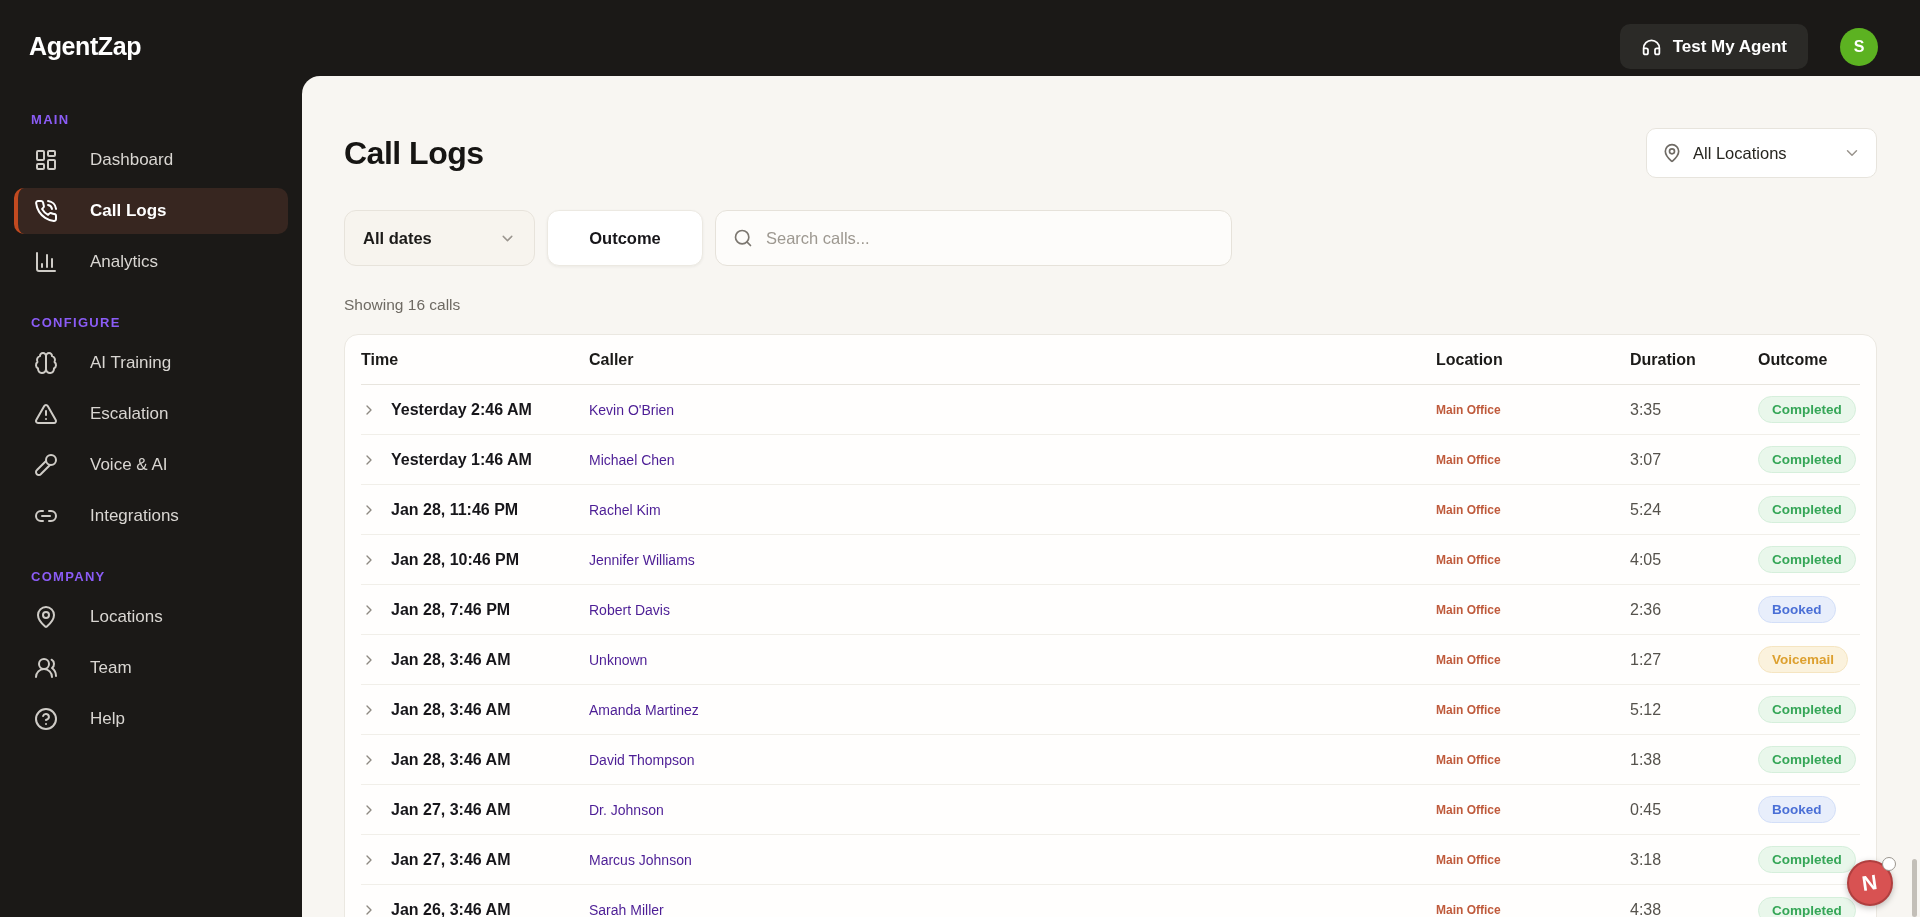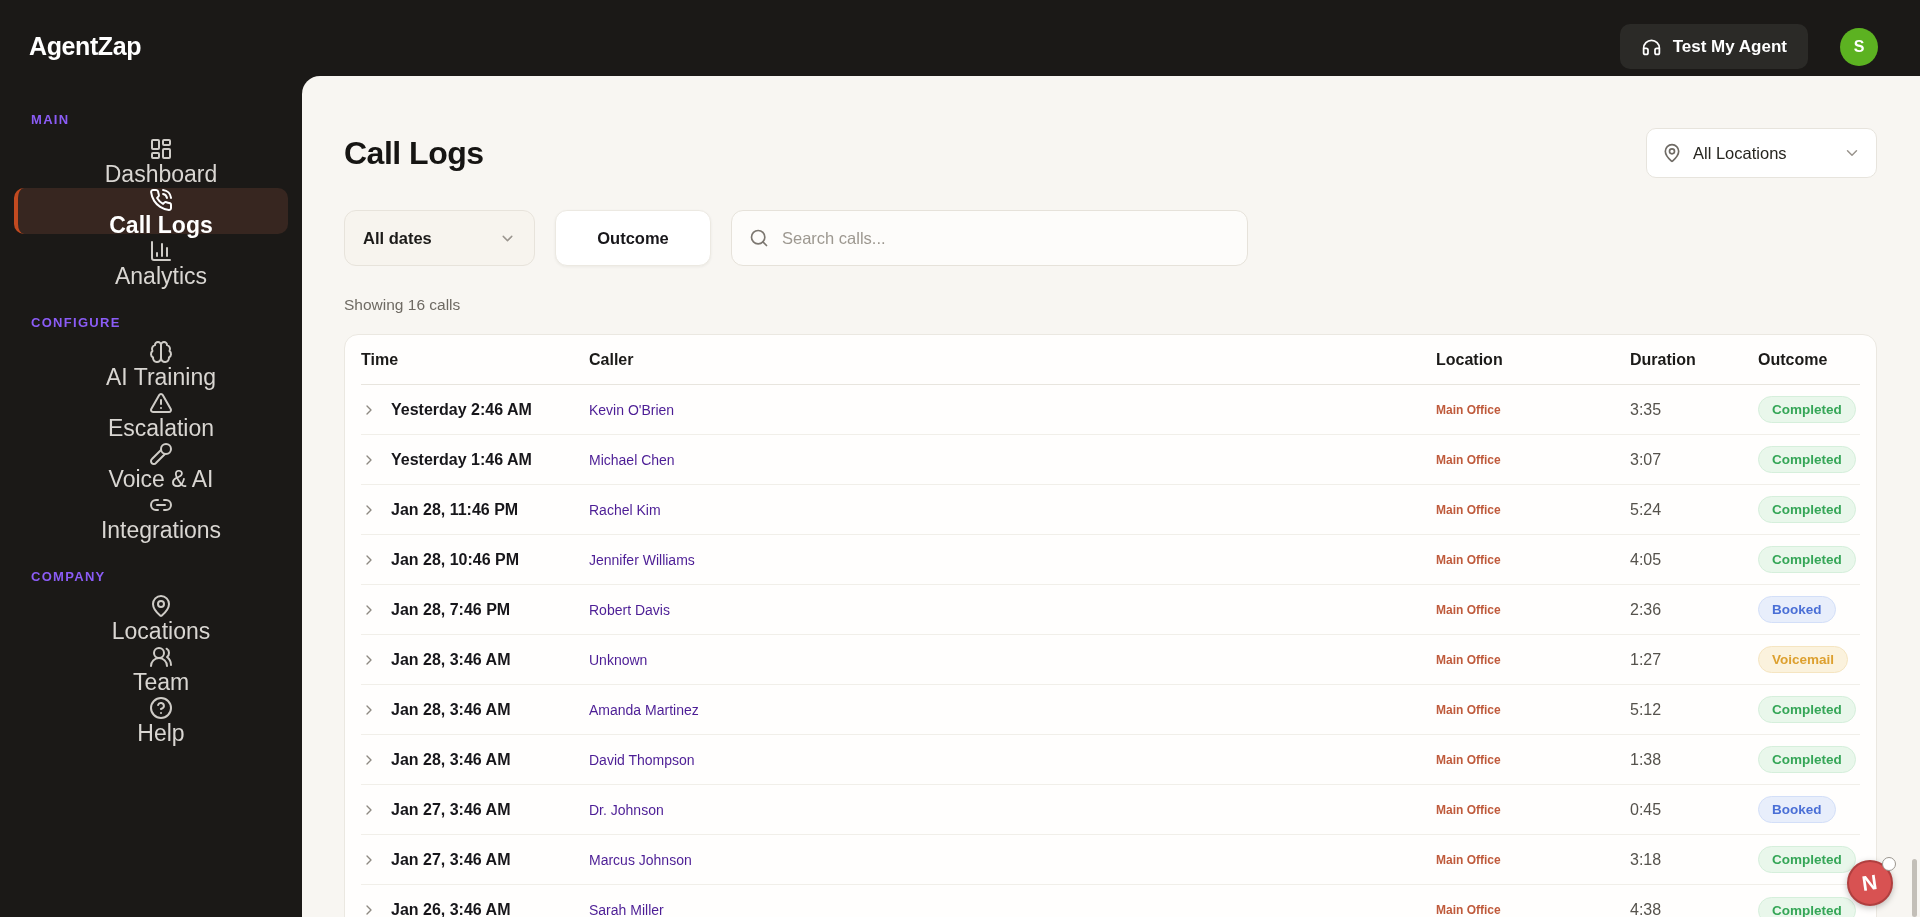--- a/index.html
+++ b/index.html
@@ -27,23 +27,23 @@
   }
 
   
   .sidebar { position:absolute; top:76px; left:0; bottom:0; width:302px; padding-top:6px; }
   .section-label {
     color:#8b5cf6; font-size:13px; font-weight:700; letter-spacing:1.3px;
     margin:30px 0 10px 31px; text-transform:uppercase;
   }
   .section-items { display:flex; flex-direction:column; gap:5px; }
   .nav-item {
-    display:flex; align-items:center; gap:0; height:46px;
+    display:flex; align-items:center; gap:32px; height:46px;
     margin:0 14px; padding-left:16px; border-left:4px solid transparent;
-    border-radius:10px; color:#d9d6d2; font-size:23px; cursor:pointer;flex-direction:column;
+    border-radius:10px; color:#d9d6d2; font-size:17px; cursor:pointer;
   }
   .nav-item .ic { color:#cfccc7; }
   .nav-item.active { background:#372620; border-left-color:#c24a20; color:#ffffff; font-weight:700; }
   .nav-item.active .ic { color:#ffffff; }
 
   
   .content {
     position:absolute; top:76px; left:302px; right:0; bottom:0;
     background:#f8f6f2; border-top-left-radius:18px; padding:0 43px 0 42px; overflow:hidden;
   }
@@ -51,21 +51,21 @@
   .page-title { font-size:32px; font-weight:800; color:#161513; letter-spacing:-0.5px; }
   .location-select {
     margin-left:auto; height:50px; width:231px; background:#ffffff;
     border:1px solid #e7e4dd; border-radius:10px; display:flex; align-items:center;
     padding:0 15px; gap:11px; cursor:pointer;
   }
   .location-select .pin { color:#6f6b65; }
   .location-select .lbl { font-size:16.5px; font-weight:500; color:#26251f; flex:1; }
   .location-select .chev { color:#9a958e; }
 
-  .filters { margin-top:32px; display:flex; gap:20px; align-items:center; }
+  .filters { margin-top:32px; display:flex; gap:12px; align-items:center; }
   .filter-dates {
     width:191px; height:56px; background:#f7f4ee; border:1px solid #e7e3db; border-radius:12px;
     display:flex; align-items:center; justify-content:space-between; padding:0 18px; cursor:pointer;
   }
   .filter-dates .lbl { font-size:16.5px; font-weight:600; color:#1c1b19; }
   .filter-dates .chev { color:#9a958e; }
   .filter-outcome {
     width:156px; height:56px; background:#ffffff; border:1px solid #ecE9e2; border-radius:12px;
     font-family:inherit; font-size:16.5px; font-weight:700; color:#17161a;
     display:flex; align-items:center; justify-content:center; cursor:pointer;

